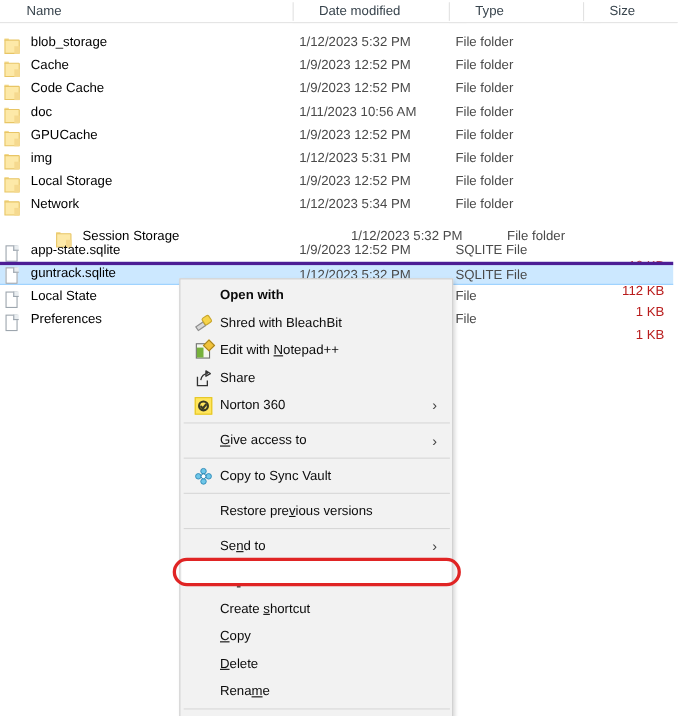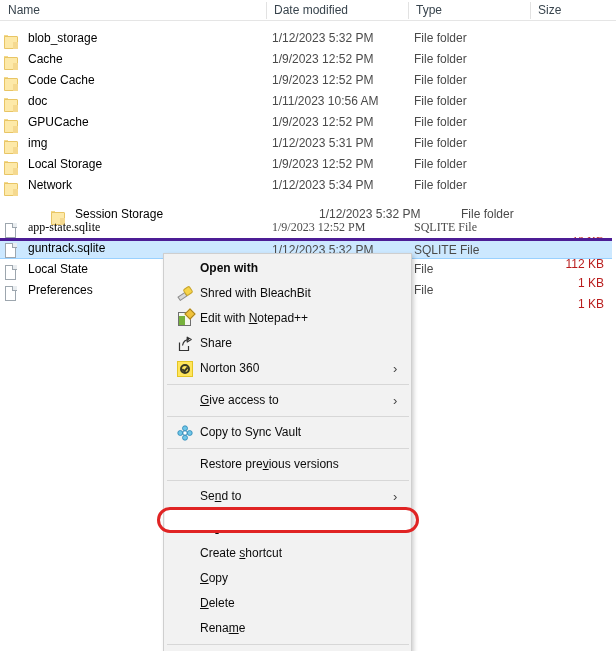--- a/index.html
+++ b/index.html
@@ -28,20 +28,21 @@
 
   .col-head {
     position: absolute;
     top: 0;
     height: 20px;
     line-height: 21px;
     font-size: 12px;
     color: #38444d;
     white-space: nowrap;
     border-bottom: 1px solid #e5e5e5;
+    padding-left: 16px;
   }
   .col-head .hd-label { padding-left: 8px; display: inline-block; }
   .col-sep {
     position: absolute;
     top: 2px;
     width: 1px;
     height: 17px;
     background: #e2e2e2;
   }
   .head-strip {
@@ -431,21 +432,21 @@
             <span class="ftab"></span>
             <span class="fbody"></span>
             <span class="fshade"></span>
           </span>
           <span>Session Storage</span>
         </div>
         <div class="cell-date">1/12/2023 5:32 PM</div>
         <div class="cell-type">File folder</div>
         <div class="cell-size"></div>
       </div>
-      <div class="row" style="top: 217px; font-family: Liberation Serif, serif;">
+      <div class="row" style="top: 217px;">
         <div class="cell-name">
           <span class="icon-file">
             <span class="pbody"></span>
             <span class="pfold"></span>
           </span>
           <span>app-state.sqlite</span>
         </div>
         <div class="cell-date">1/9/2023 12:52 PM</div>
         <div class="cell-type">SQLITE File</div>
         <div class="cell-size">12 KB</div>

